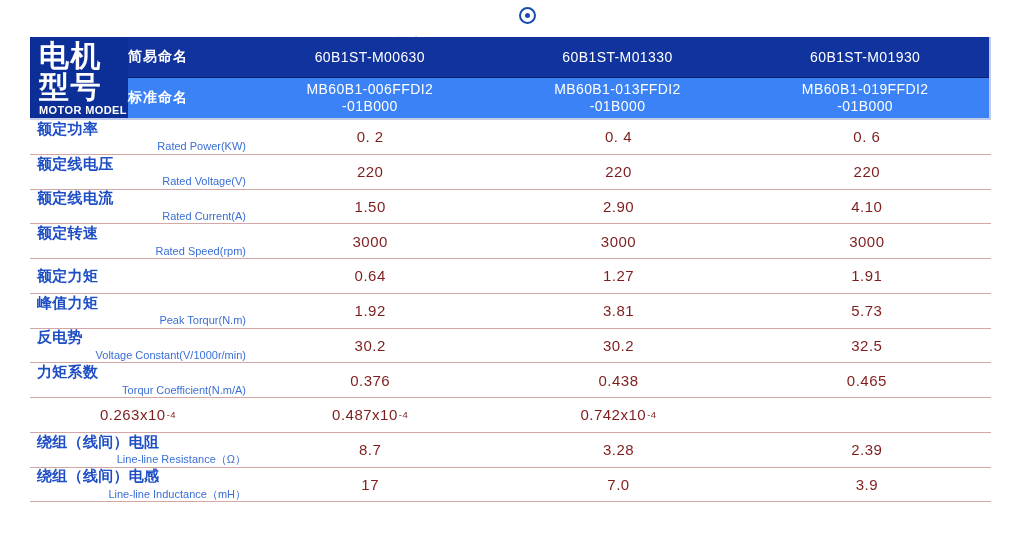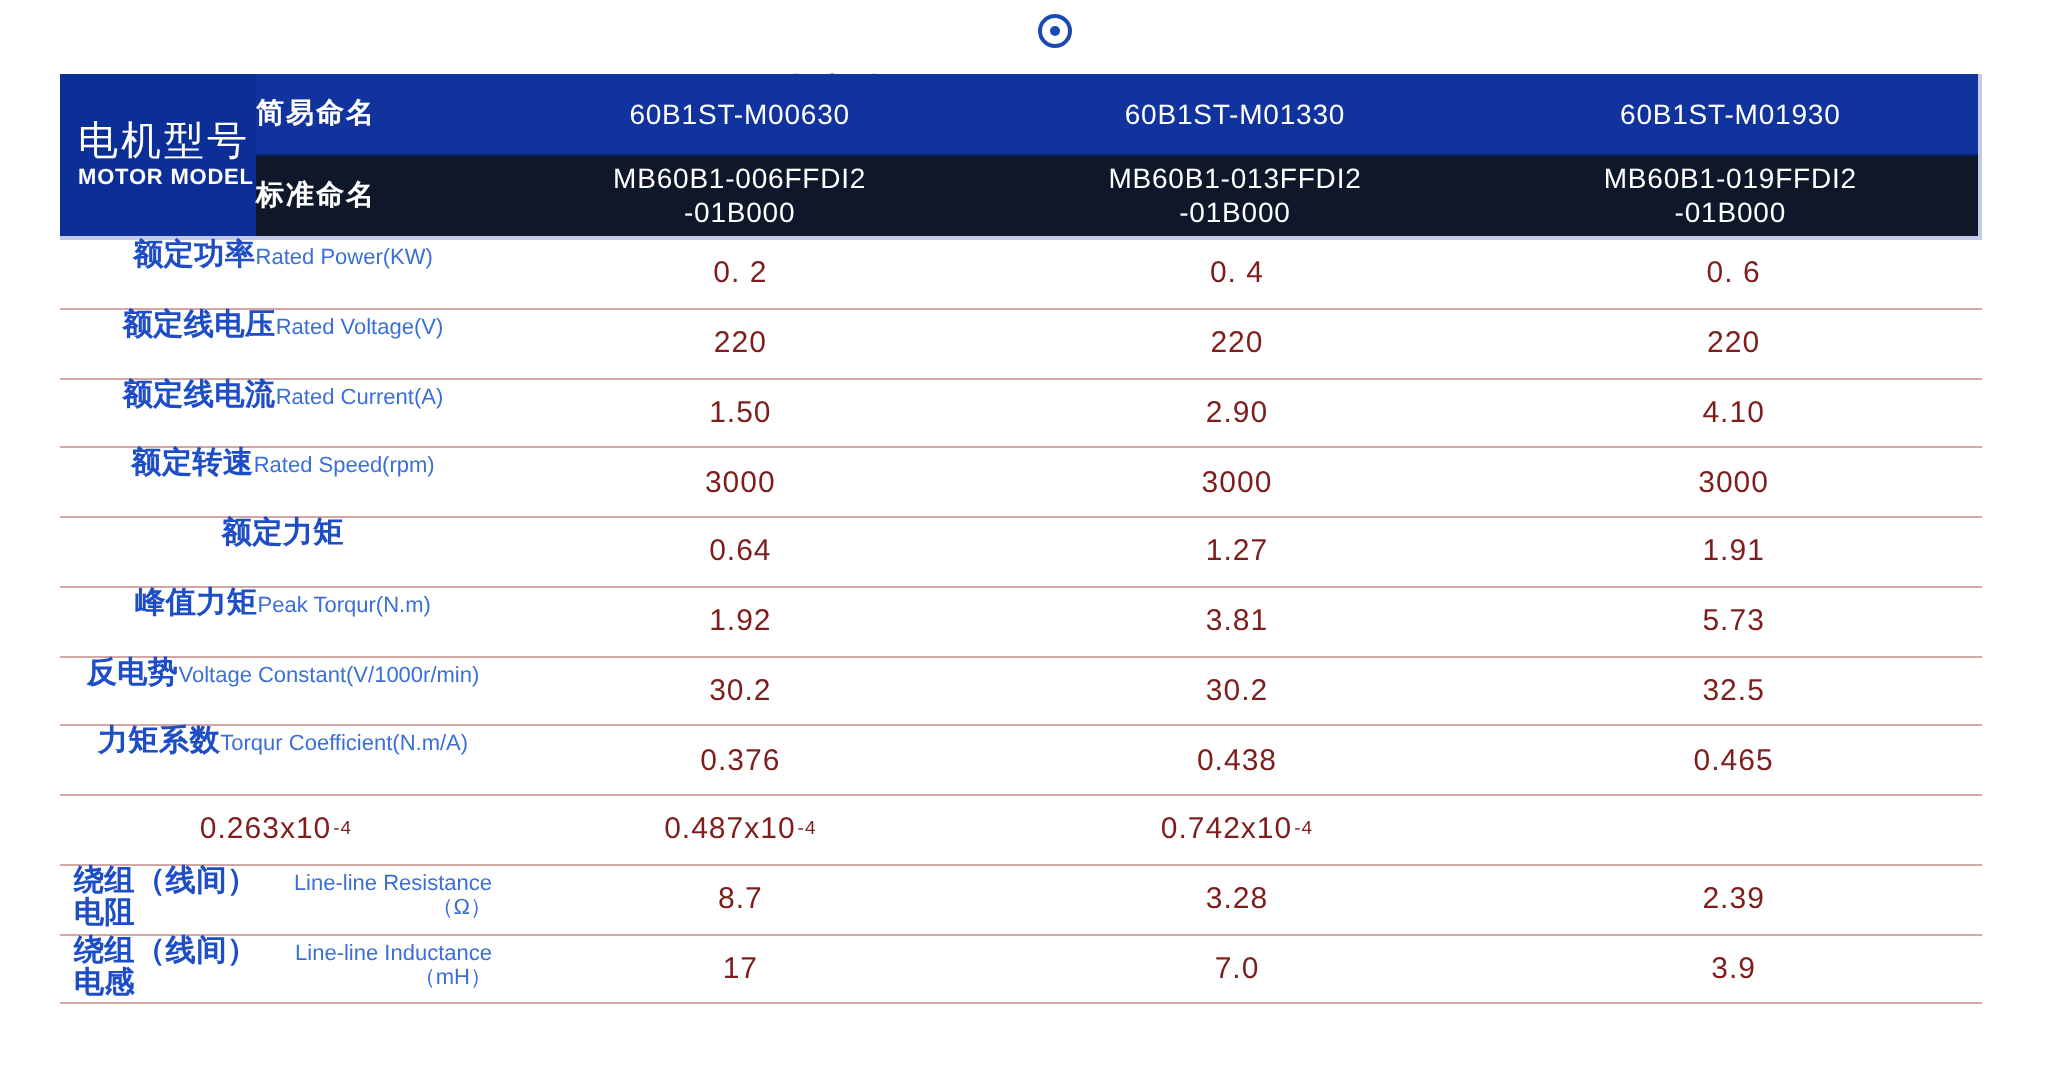--- a/index.html
+++ b/index.html
@@ -32,36 +32,36 @@
     display:grid;
     grid-template-columns:98px 118px 1fr 1fr 1fr;
     grid-template-rows:41px 40px;
     background:#0c2e97;color:#ffffff;
     border-right:2px solid #c3cbe9;border-bottom:2px solid #c3cbe9;
   }
   .mm-cell{
     grid-row:1/3;display:flex;flex-direction:column;justify-content:center;
     padding-left:9px;
   }
-  .mm-cn{font-size:20px;font-weight:normal;letter-spacing:1.5px;line-height:1.05;}
+  .mm-cn{font-size:30px;font-weight:bold;letter-spacing:1.5px;line-height:1.05;}
   .mm-en{font-size:11px;font-weight:bold;letter-spacing:0.4px;margin-top:1px;}
   .h-cell{display:flex;align-items:center;}
   .h-row1{background:#10339e;border-bottom:1px solid #081f6e;}
-  .h-row2{background:#0f172a;}
+  .h-row2{background:#3b82f6;}
   .h-sub{font-size:14px;font-weight:bold;letter-spacing:1px;text-align:center;}
   .h-val{
     justify-content:center;text-align:center;
     font-size:14px;font-weight:normal;letter-spacing:0.4px;line-height:1.18;
   }
   
   .spec-body .row{
     display:grid;grid-template-columns:216px 1fr 1fr 1fr;
     height:33.75px;border-bottom:1.5px solid #d3a7a5;
   }
-  .lab{padding-left:7px;display:flex;flex-direction:row;justify-content:center;}
+  .lab{padding-left:7px;display:flex;flex-direction:column;justify-content:center;}
   .lab .cn{font-size:15px;color:#1e4ec6;font-weight:600;line-height:1.1;letter-spacing:0.3px;}
   .lab .en{font-size:11px;color:#3a6fd6;line-height:1.15;margin-top:3px;text-align:right;}
   .val{
     display:flex;align-items:center;justify-content:center;
     color:#7f1d1d;font-size:15px;letter-spacing:0.5px;
   }
   .val sup{font-size:9.5px;line-height:0;vertical-align:super;margin-left:1px;}
 </style>
 </head>
 <body>

